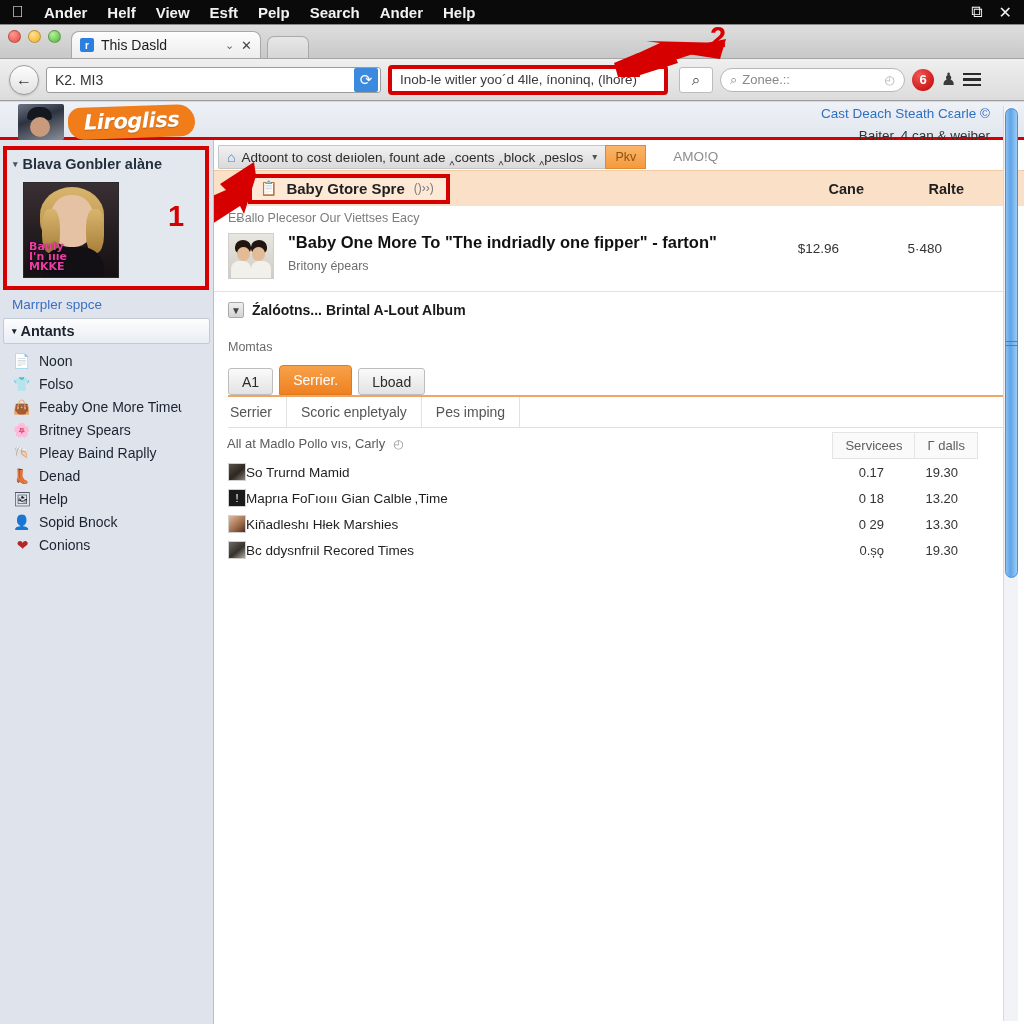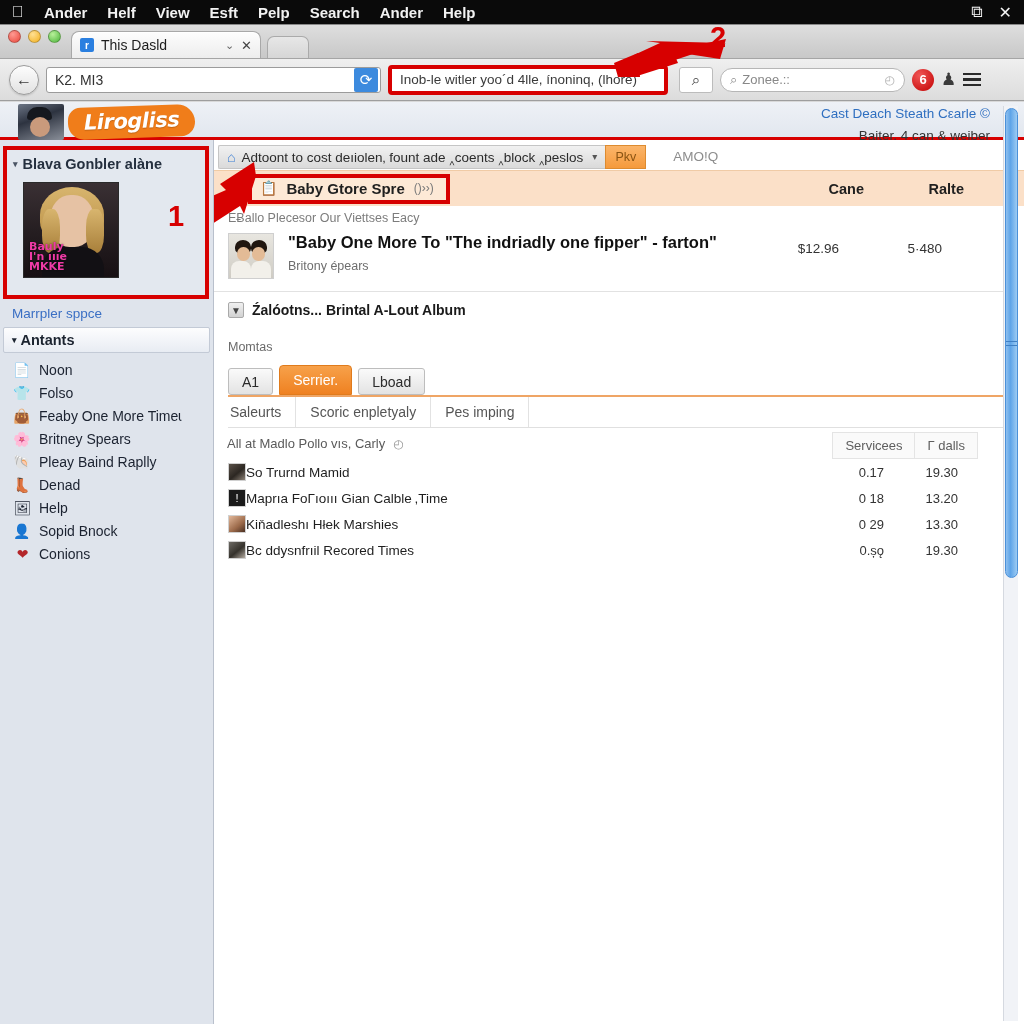--- a/index.html
+++ b/index.html
@@ -159,21 +159,21 @@
     width:214px; background:#dfe4ec; border-right:1px solid #b9c0cc;
     position:relative; padding-top:2px;
   }
   .sidebox{
     margin:4px 4px 0 3px; padding:6px 6px 8px;
     border:4px solid #d70000; background:#e3e8ef;
   }
   .secthead{font-size:14.5px;font-weight:bold;color:#25303f;display:flex;align-items:center;gap:5px;}
   .secthead .tri{font-size:9px;color:#4a5464;}
   .albumart{
-    width:96px;height:96px;margin:10px 0 9px 10px;
+    width:96px;height:96px;margin:10px 0 0 10px;
     border:1px solid #2a2a2a;position:relative;overflow:hidden;
     background:linear-gradient(180deg,#3a3034 0%,#241d20 55%,#171013 100%);
   }
   .albumart .face{
     position:absolute;left:26px;top:12px;width:44px;height:52px;border-radius:46% 46% 44% 44%;
     background:#e6c2a4;
   }
   .albumart .hair{
     position:absolute;left:16px;top:4px;width:64px;height:56px;border-radius:50% 50% 38% 38%;
     background:linear-gradient(#d8b56e,#b98f45);
@@ -530,21 +530,21 @@
           <div class="momtas">Momtas</div>
 
           <div class="btnrow">
             <div class="pbtn">A1</div>
             <div class="pbtn active">Serrier.</div>
             <div class="pbtn">Lboad</div>
           </div>
           <div class="orangerule"></div>
 
           <div class="subtabs">
-            <div class="subtab">Saleurts</div>
+            <div class="subtab">Serrier</div>
             <div class="subtab">Scoric enpletyaly</div>
             <div class="subtab">Pes imping</div>
           </div>
 
           <div class="listhead">
             <span class="lh-text">All at Madlo Pollo vıs, Carly</span>
             <span class="lh-clock">◴</span>
             <div class="lh-btns">
               <span class="lh-btn">Servicees</span>
               <span class="lh-btn">Γ dalls</span>

